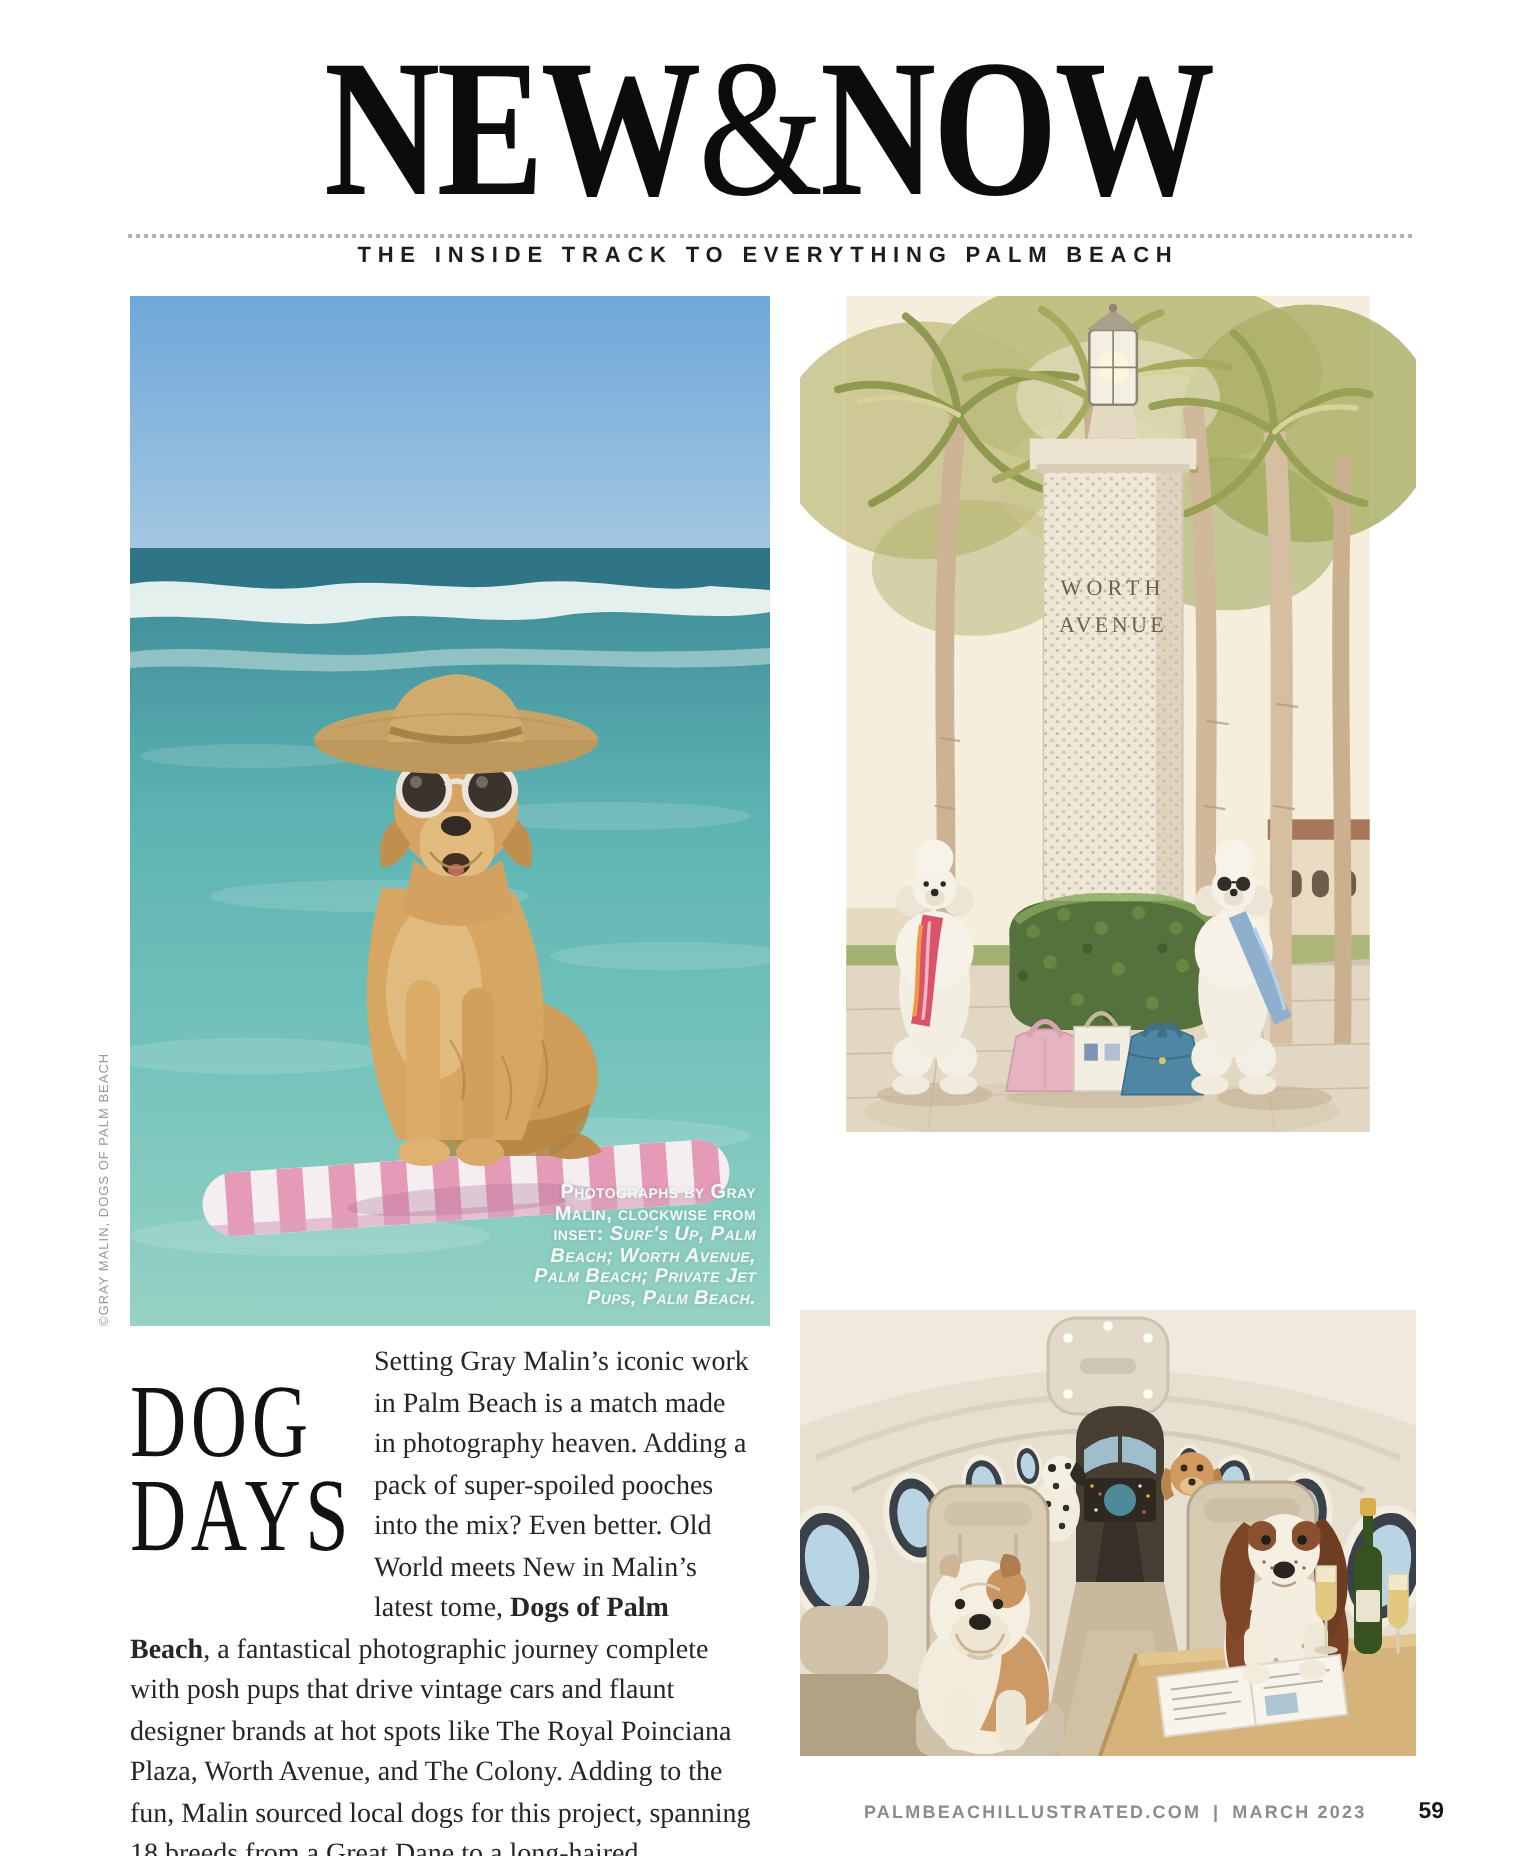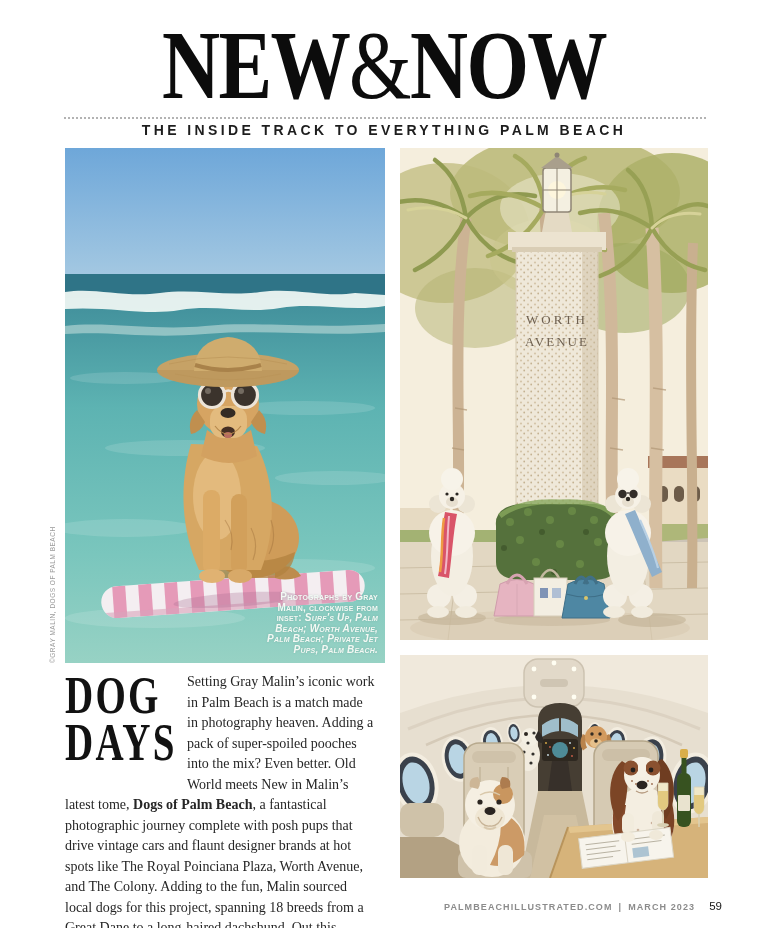--- a/index.html
+++ b/index.html
@@ -19,67 +19,67 @@
     white-space:nowrap;
   }
   .masthead .amp { font-weight:normal; }
   .dotted-rule {
     position:absolute; top:117px; left:64px; right:62px;
     border-top:2px dotted #b3b3b3;
   }
   .tagline {
     position:absolute; top:122px; left:0; right:0; text-align:center;
     font-family:"Liberation Sans", sans-serif; font-weight:bold;
-    font-size:14px; letter-spacing:3.4px; color:#1d1d1d;
+    font-size:11px; letter-spacing:3.4px; color:#1d1d1d;
   }
   
   figure { position:absolute; overflow:hidden; }
   .surf-photo  { left:65px;  top:148px; width:320px; height:515px; }
-  .worth-photo { left:400px; top:148px; width:308px; height:492px; }
+  .worth-photo { left:400px; top:148px; width:308px; height:418px; }
   .jet-photo   { left:400px; top:655px; width:308px; height:223px; }
   figure svg { display:block; width:100%; height:100%; }
   .photo-caption {
     position:absolute; right:7px; bottom:8px; width:118px;
     text-align:right; font-family:"Liberation Sans", sans-serif;
     font-weight:bold; font-size:10px; line-height:10.5px;
     font-variant:small-caps; letter-spacing:.2px; color:#f3f9f4;
     text-shadow:0 0 2px rgba(90,130,125,.35);
   }
   .photo-caption i { font-style:italic; }
   .vertical-credit {
     position:absolute; left:49px; top:663px;
     transform:rotate(-90deg); transform-origin:0 0;
     white-space:nowrap;
     font-family:"Liberation Sans", sans-serif; font-size:6.5px;
     letter-spacing:.5px; color:#9a9a9a;
   }
   
   .article { position:absolute; left:65px; top:672px; width:312px; }
   .headline {
-    float:left; width:116px; margin:0 6px 20px 0;
-    font-family:"Liberation Serif", serif; font-weight:bold;
+    float:left; width:116px; margin:16px 6px 20px 0;
+    font-family:"Liberation Serif", serif; font-weight:normal;
     font-size:52px; line-height:47px; letter-spacing:3px; color:#121212;
   }
   .headline span { display:block; transform:scaleX(0.75); transform-origin:0 50%; }
   .article p {
     font-size:14px; line-height:20.5px; color:#262626; text-align:left;
   }
   .article p .book { font-weight:bold; }
   
   .page-footer {
     position:absolute; right:46px; bottom:16px;
     display:flex; align-items:baseline; gap:6px;
     font-family:"Liberation Sans", sans-serif;
     padding-left:32px;
   }
   .page-footer .meta {
     font-size:9px; font-weight:bold; letter-spacing:1.1px; color:#8c8c8c;
   }
   .page-footer .pageno {
-    font-size:11.5px; font-weight:normal; color:#161616; margin-left:8px;
+    font-size:11.5px; font-weight:bold; color:#161616; margin-left:20px;
   }
 </style>
 </head>
 <body>
 
 <div class="page">
 
   <h1 class="masthead"><span>NEW</span><span class="amp">&amp;</span><span>NOW</span></h1>
   <div class="dotted-rule"></div>
   <div class="tagline">THE INSIDE TRACK TO EVERYTHING PALM BEACH</div>

